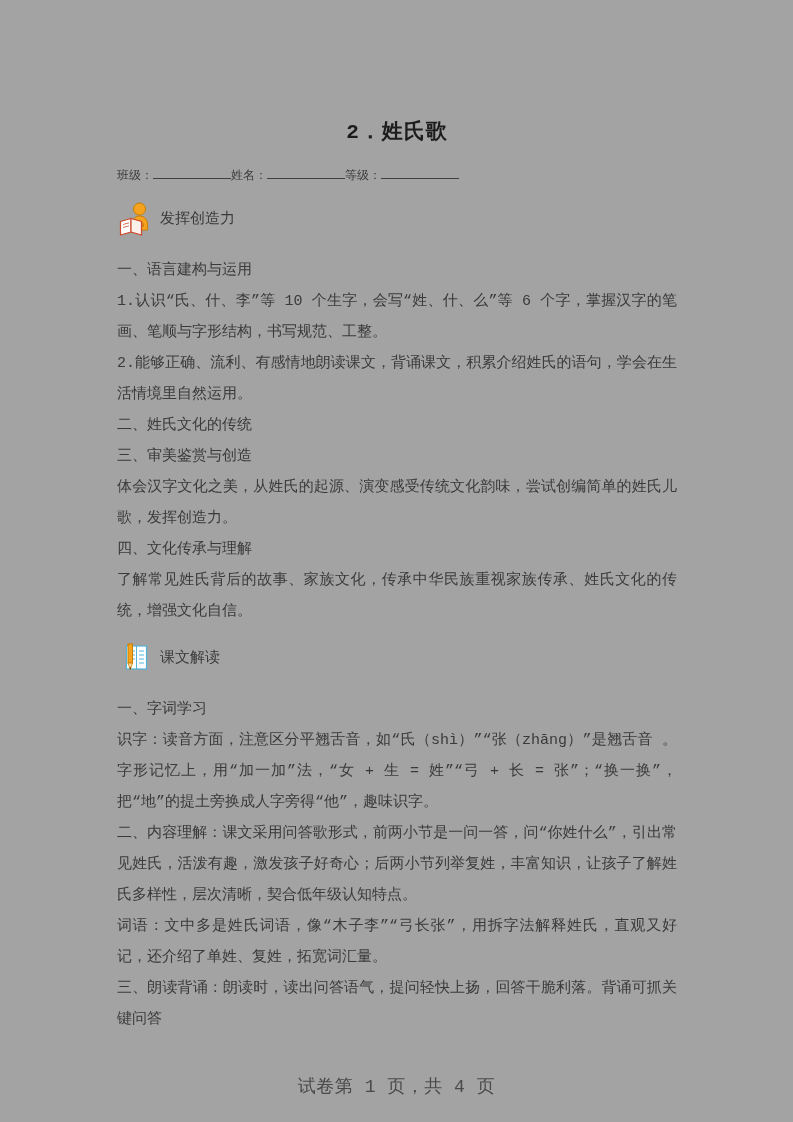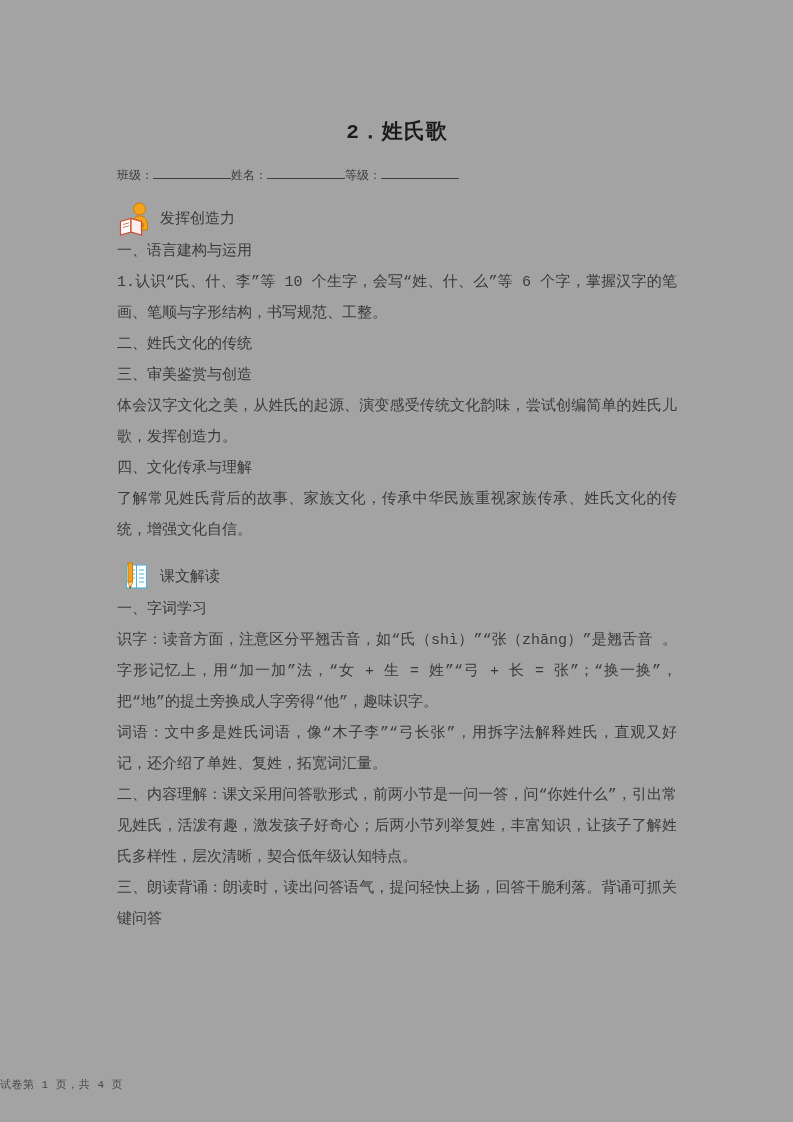--- a/index.html
+++ b/index.html
@@ -53,37 +53,38 @@
     font-size: 15px;
   }
   .section-head .icon-box {
     display: inline-flex;
     align-items: center;
     justify-content: center;
     width: 34px;
     height: 36px;
   }
   .paras {
-    margin-top: 0;
+    margin-top: 19px;
   }
   .paras p {
     margin: 0;
     font-size: 15px;
     line-height: 31px;
     text-align: justify;
   }
   .paras.tight p {
     line-height: 31px;
   }
   .page-footer {
     position: absolute;
     left: 0;
-    bottom: 30px;
+    bottom: 24px;
     width: 100%;
-    font-size: 11px;
+    text-align: center;
+    font-size: 18px;
     color: #4a4a4a;
     letter-spacing: 0.5px;
   }
 </style>
 </head>
 <body>
 
 <div class="page">
   <div class="content">
 
@@ -102,20 +103,21 @@
           <path d="M13 17.5 L23.5 20.5 L23.5 34 L13 31 Z" fill="#FBF1EA" stroke="#CC4B2E" stroke-width="1.2"></path>
           <path d="M5 23.5 L11 21.8 M5 26.5 L11 24.8" stroke="#CC4B2E" stroke-width="0.8" fill="none"></path>
         </svg>
       </span>
       <span>发挥创造力</span>
     </div>
 
     <div class="paras">
       <p>一、语言建构与运用</p>
       <p>1.认识“氏、什、李”等 10 个生字，会写“姓、什、么”等 6 个字，掌握汉字的笔画、笔顺与字形结构，书写规范、工整。</p>
+      <p>2.能够正确、流利、有感情地朗读课文，背诵课文，积累介绍姓氏的语句，学会在生活情境里自然运用。</p>
       <p>二、姓氏文化的传统</p>
       <p>三、审美鉴赏与创造</p>
       <p>体会汉字文化之美，从姓氏的起源、演变感受传统文化韵味，尝试创编简单的姓氏儿歌，发挥创造力。</p>
       <p>四、文化传承与理解</p>
       <p>了解常见姓氏背后的故事、家族文化，传承中华民族重视家族传承、姓氏文化的传统，增强文化自信。</p>
     </div>
 
     <div class="section-head">
       <span class="icon-box">
         <svg width="30" height="31" viewBox="0 0 30 31" aria-hidden="true">
@@ -134,21 +136,21 @@
           <path d="M9 21 L13.5 21 L11.25 27.5 Z" fill="#F8D9A9" stroke="#C97F00" stroke-width="0.8"></path>
           <line x1="11.25" y1="25" x2="11.25" y2="27.3" stroke="#7A4A00" stroke-width="1.2"></line>
         </svg>
       </span>
       <span>课文解读</span>
     </div>
 
     <div class="paras tight">
       <p>一、字词学习</p>
       <p>识字：读音方面，注意区分平翘舌音，如“氏（shì）”“张（zhāng）”是翘舌音 。字形记忆上，用“加一加”法，“女 + 生 = 姓”“弓 + 长 = 张”；“换一换”，把“地”的提土旁换成人字旁得“他”，趣味识字。</p>
+      <p>二、内容理解：课文采用问答歌形式，前两小节是一问一答，问“你姓什么”，引出常见姓氏，活泼有趣，激发孩子好奇心；后两小节列举复姓，丰富知识，让孩子了解姓氏多样性，层次清晰，契合低年级认知特点。</p>
       <p>词语：文中多是姓氏词语，像“木子李”“弓长张”，用拆字法解释姓氏，直观又好记，还介绍了单姓、复姓，拓宽词汇量。</p>
-      <p>二、内容理解：课文采用问答歌形式，前两小节是一问一答，问“你姓什么”，引出常见姓氏，活泼有趣，激发孩子好奇心；后两小节列举复姓，丰富知识，让孩子了解姓氏多样性，层次清晰，契合低年级认知特点。</p>
       <p>三、朗读背诵：朗读时，读出问答语气，提问轻快上扬，回答干脆利落。背诵可抓关键问答</p>
     </div>
 
   </div>
 
   <div class="page-footer">试卷第 1 页，共 4 页</div>
 </div>
 
 </body></html>

